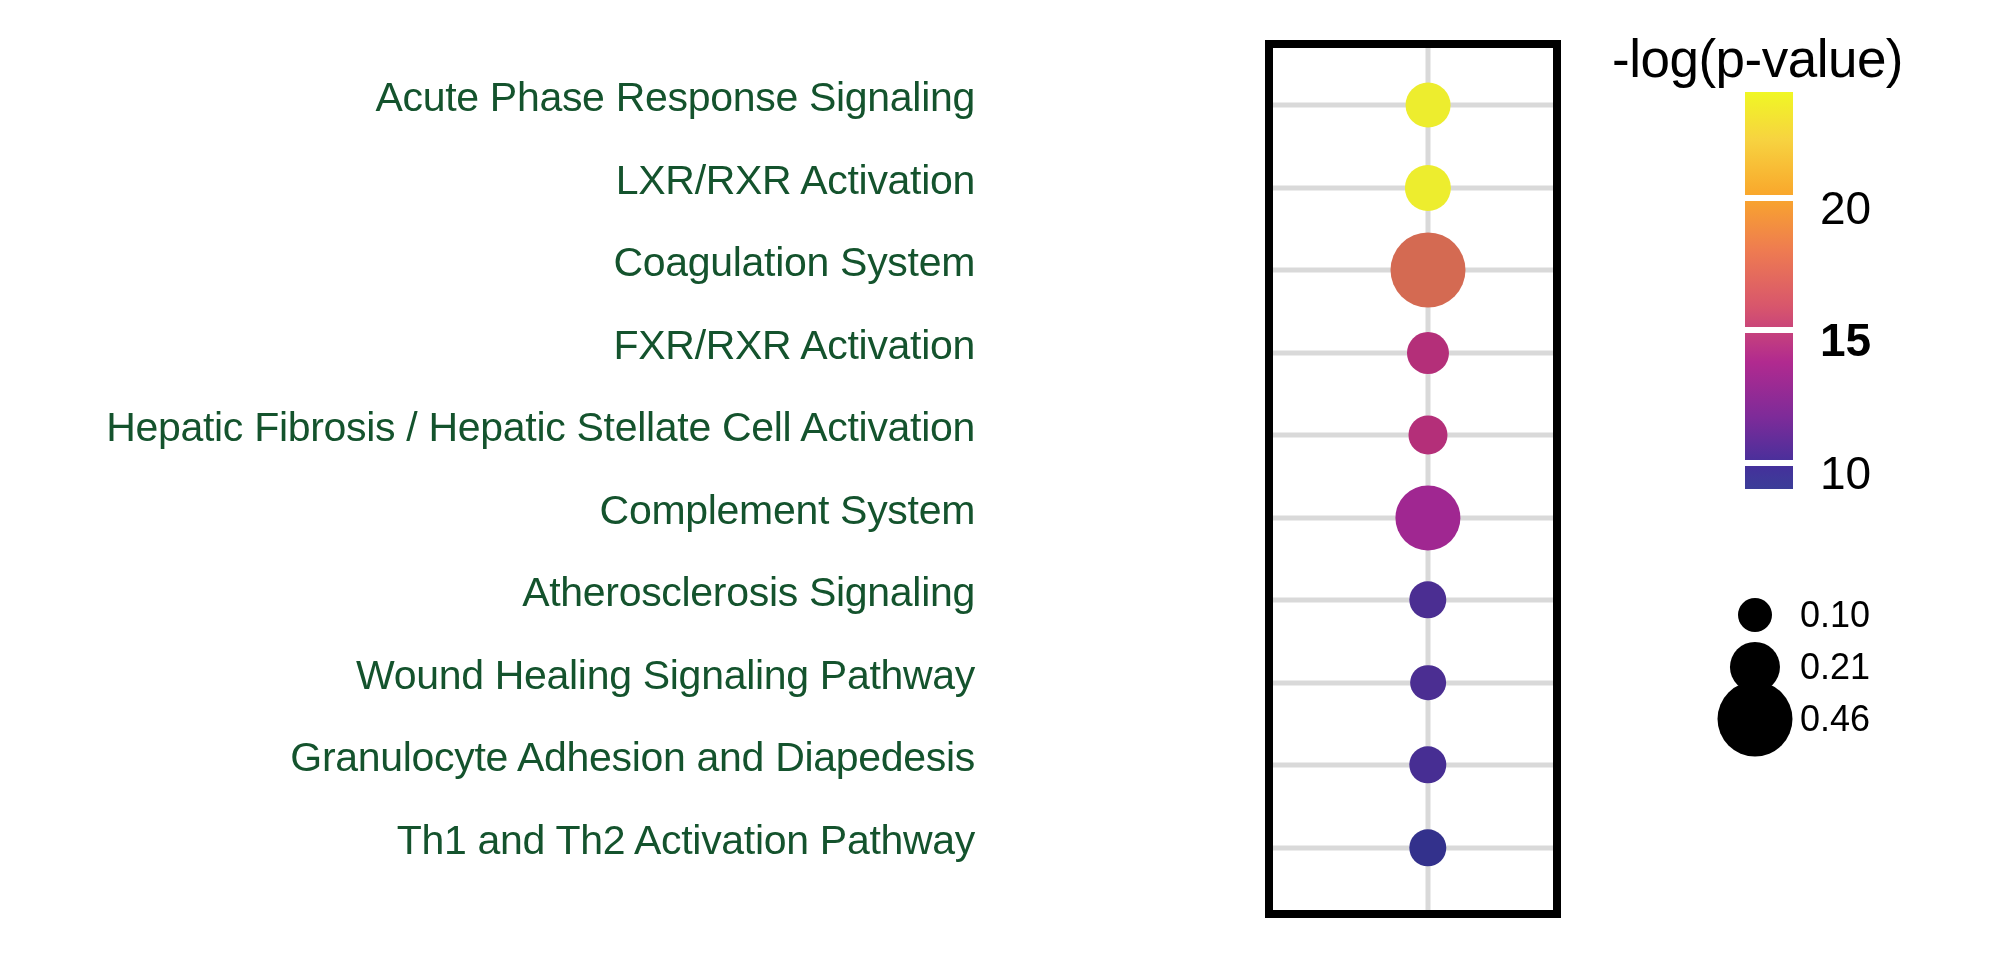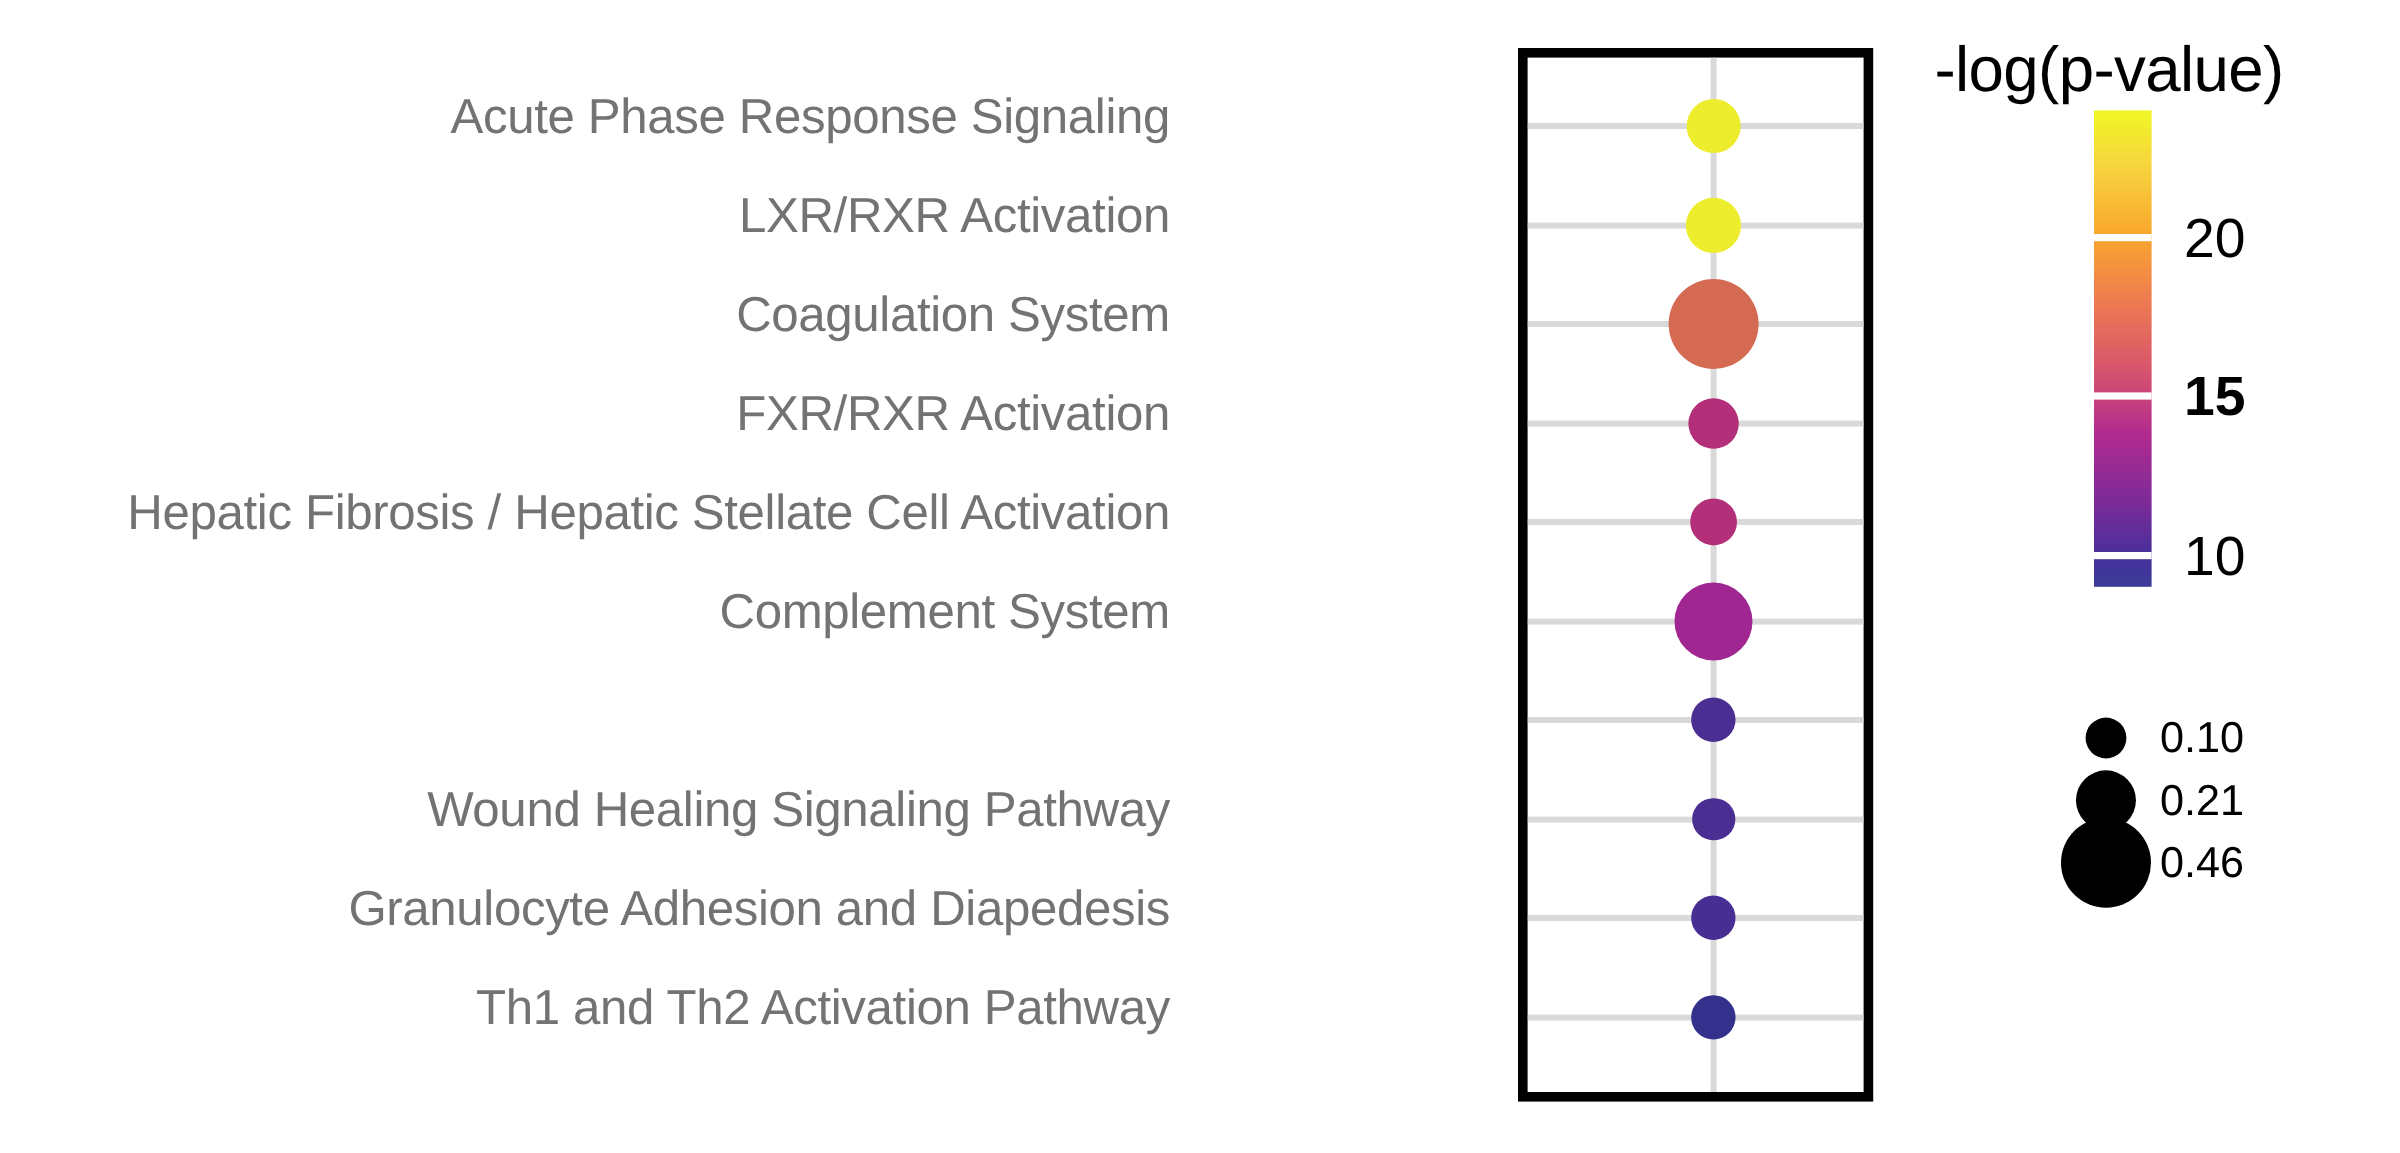--- a/index.html
+++ b/index.html
@@ -21,21 +21,21 @@
   .ylabel{
     position:absolute;
     right:0px;
     width:975px;
     text-align:right;
     font-size:41px;
     line-height:41px;
     letter-spacing:-0.3px;
     white-space:nowrap;
     transform:translateY(-50%);
-    color:#737373;
+    color:#14532d;
   }
 
   
   #panel{
     position:absolute;
     left:1265px; top:40px;
     width:296px; height:878px;
     border:8px solid #000000;
     box-sizing:border-box;
     background:#ffffff;
@@ -93,20 +93,21 @@
     background:#ffffff;
     transform:translateY(-50%);
   }
   .cbar-tick-label{
     position:absolute;
     left:1820px;
     font-size:46px;
     line-height:46px;
     transform:translateY(-50%);
     white-space:nowrap;
+    margin-top:10px;
   }
 
   
   #size-title{
     position:absolute;
     left:1608px; top:535px;
     font-size:53px;
     line-height:58px;
     white-space:nowrap;
     letter-spacing:-0.5px;
@@ -132,20 +133,21 @@
 
 <div id="figure">
 
   <div id="ylabels">
       <div class="ylabel" style="top: 57px;">Acute Phase Response Signaling</div>
       <div class="ylabel" style="top: 139.5px; padding-left: 35px;">LXR/RXR Activation</div>
       <div class="ylabel" style="top: 222px;">Coagulation System</div>
       <div class="ylabel" style="top: 304.5px;">FXR/RXR Activation</div>
       <div class="ylabel" style="top: 387px;">Hepatic Fibrosis / Hepatic Stellate Cell Activation</div>
       <div class="ylabel" style="top: 469.5px;">Complement System</div>
+      <div class="ylabel" style="top: 552px;">Atherosclerosis Signaling</div>
       <div class="ylabel" style="top: 634.5px;">Wound Healing Signaling Pathway</div>
       <div class="ylabel" style="top: 717px;">Granulocyte Adhesion and Diapedesis</div>
       <div class="ylabel" style="top: 799.5px;">Th1 and Th2 Activation Pathway</div>
     </div>
 
   <div id="panel">
     <div id="grid">
         <div class="hgrid" style="top: 57px;"></div>
         <div class="hgrid" style="top: 139.5px;"></div>
         <div class="hgrid" style="top: 222px;"></div>

